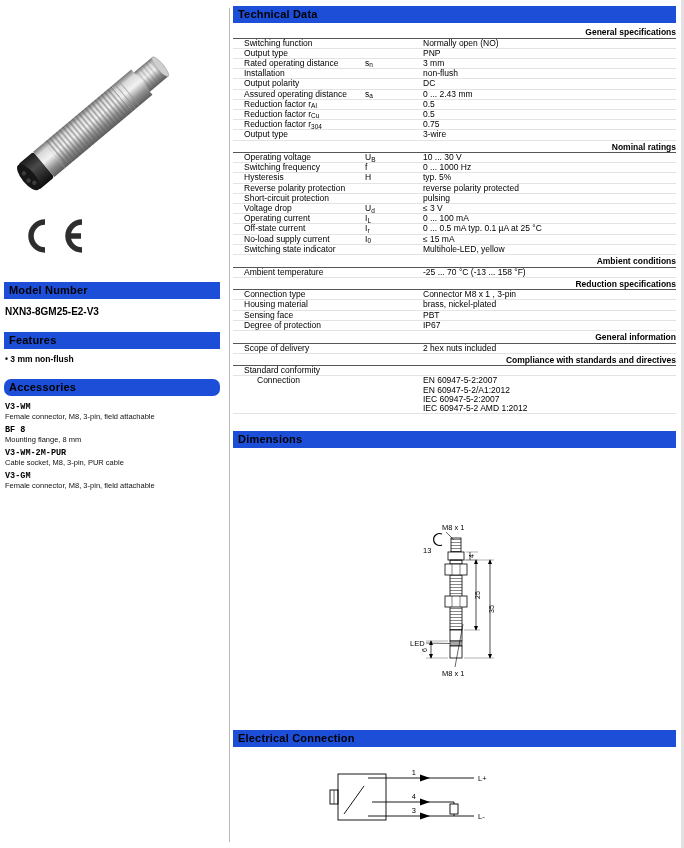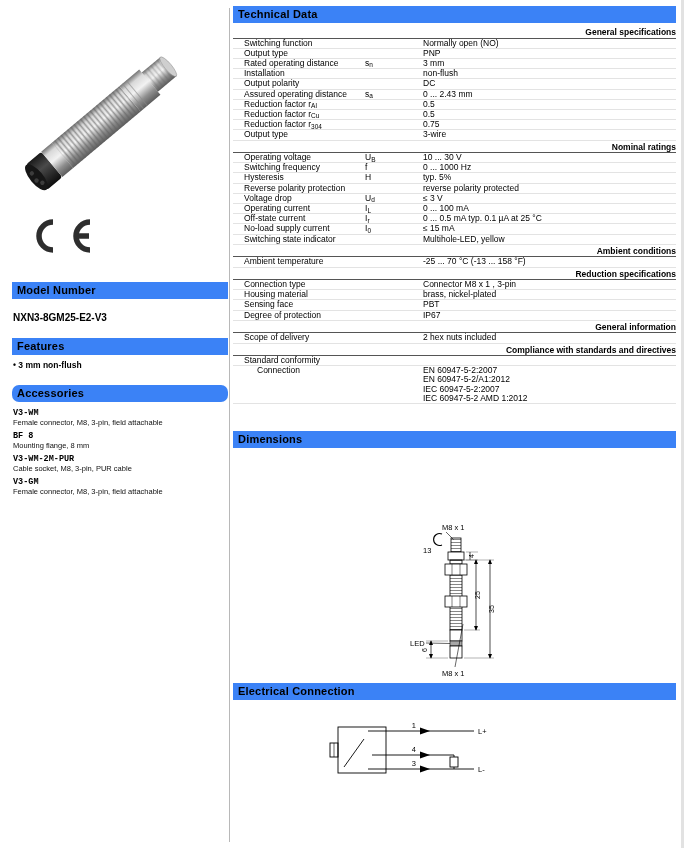--- a/index.html
+++ b/index.html
@@ -2,34 +2,34 @@
 <html><head>
 <meta charset="utf-8">
 <style>
   * { margin:0; padding:0; box-sizing:border-box; }
   html,body { background:#fff; }
   .page {
     position:relative; width:684px; height:848px; background:#fff;
     font-family:"Liberation Sans", sans-serif; color:#000; overflow:hidden;
     border-right:3px solid #e2e2e2;
   }
-  .left-col { position:absolute; left:12px; top:8px; width:216px; }
+  .left-col { position:absolute; left:4px; top:8px; width:216px; }
   .col-divider { position:absolute; left:229px; top:8px; width:1px; height:834px; background:#b8b8b8; }
   .right-col { position:absolute; left:233px; top:6px; width:443px; }
 
   .bar {
-    background:#3b82f6; font-weight:bold; font-size:11px; line-height:17px;
+    background:#1d4ed8; font-weight:bold; font-size:11px; line-height:17px;
     height:17px; padding:0 5px; letter-spacing:0.2px;
   }
 
   
   .product-photo { position:relative; width:216px; height:198px; }
   .ce-mark { margin:12px 0 0 14px; width:74px; height:36px; }
   .bar-model { margin-top:28px; }
-  .model-number { font-weight:bold; font-size:10px; padding:13px 1px 7px 1px; }
+  .model-number { font-weight:bold; font-size:10px; padding:7px 1px 7px 1px; }
   .bar-feat { margin-top:8px; }
   .features-list { list-style:none; padding:5px 1px 0 1px; }
   .features-list li { font-weight:bold; font-size:8.5px; line-height:11px; }
   .features-list li::before { content:"•  "; }
   .bar-acc { margin-top:14px;border-radius:7px; }
   .accessories-list { padding:6px 1px 0 1px; }
   .acc-item { margin-bottom:4px; }
   .acc-name { font-weight:bold; font-size:8.5px; line-height:10px;font-family:Liberation Mono, monospace; }
   .acc-desc { font-size:7.5px; line-height:9px; color:#111; }
 
@@ -43,21 +43,21 @@
     display:grid; grid-template-columns:132px 58px 1fr;
     font-size:8.5px; line-height:9.2px; border-bottom:1px solid #e3e3e3;
   }
   .td-label { padding-left:11px; }
   .td-label.td-indent { padding-left:24px; }
   .td-sym { }
   .td-value { white-space:pre-line; }
   sub { font-size:6.5px; vertical-align:baseline; position:relative; top:1.5px; }
 
   
-  .dims-area { position:relative; height:235px; }
+  .dims-area { position:relative; height:282px; }
   .dims-area svg { position:absolute; left:165px; top:72px; }
   .elec-area { position:relative; height:95px; }
   .elec-area svg { position:absolute; left:95px; top:15px; }
 
   svg text { font-family:"Liberation Sans", sans-serif; fill:#000; }
 </style>
 </head>
 <body>
 
 <div class="page">
@@ -211,20 +211,25 @@
           <div class="td-label">Hysteresis</div>
           <div class="td-sym">H</div>
           <div class="td-value">typ. 5%</div>
         </div>
         <div class="td-row">
           <div class="td-label">Reverse polarity protection</div>
           <div class="td-sym"></div>
           <div class="td-value">reverse polarity protected</div>
         </div>
         <div class="td-row">
+          <div class="td-label">Short-circuit protection</div>
+          <div class="td-sym"></div>
+          <div class="td-value">pulsing</div>
+        </div>
+        <div class="td-row">
           <div class="td-label">Voltage drop</div>
           <div class="td-sym">U<sub>d</sub></div>
           <div class="td-value">≤ 3 V</div>
         </div>
         <div class="td-row">
           <div class="td-label">Operating current</div>
           <div class="td-sym">I<sub>L</sub></div>
           <div class="td-value">0 ... 100 mA</div>
         </div>
         <div class="td-row">

